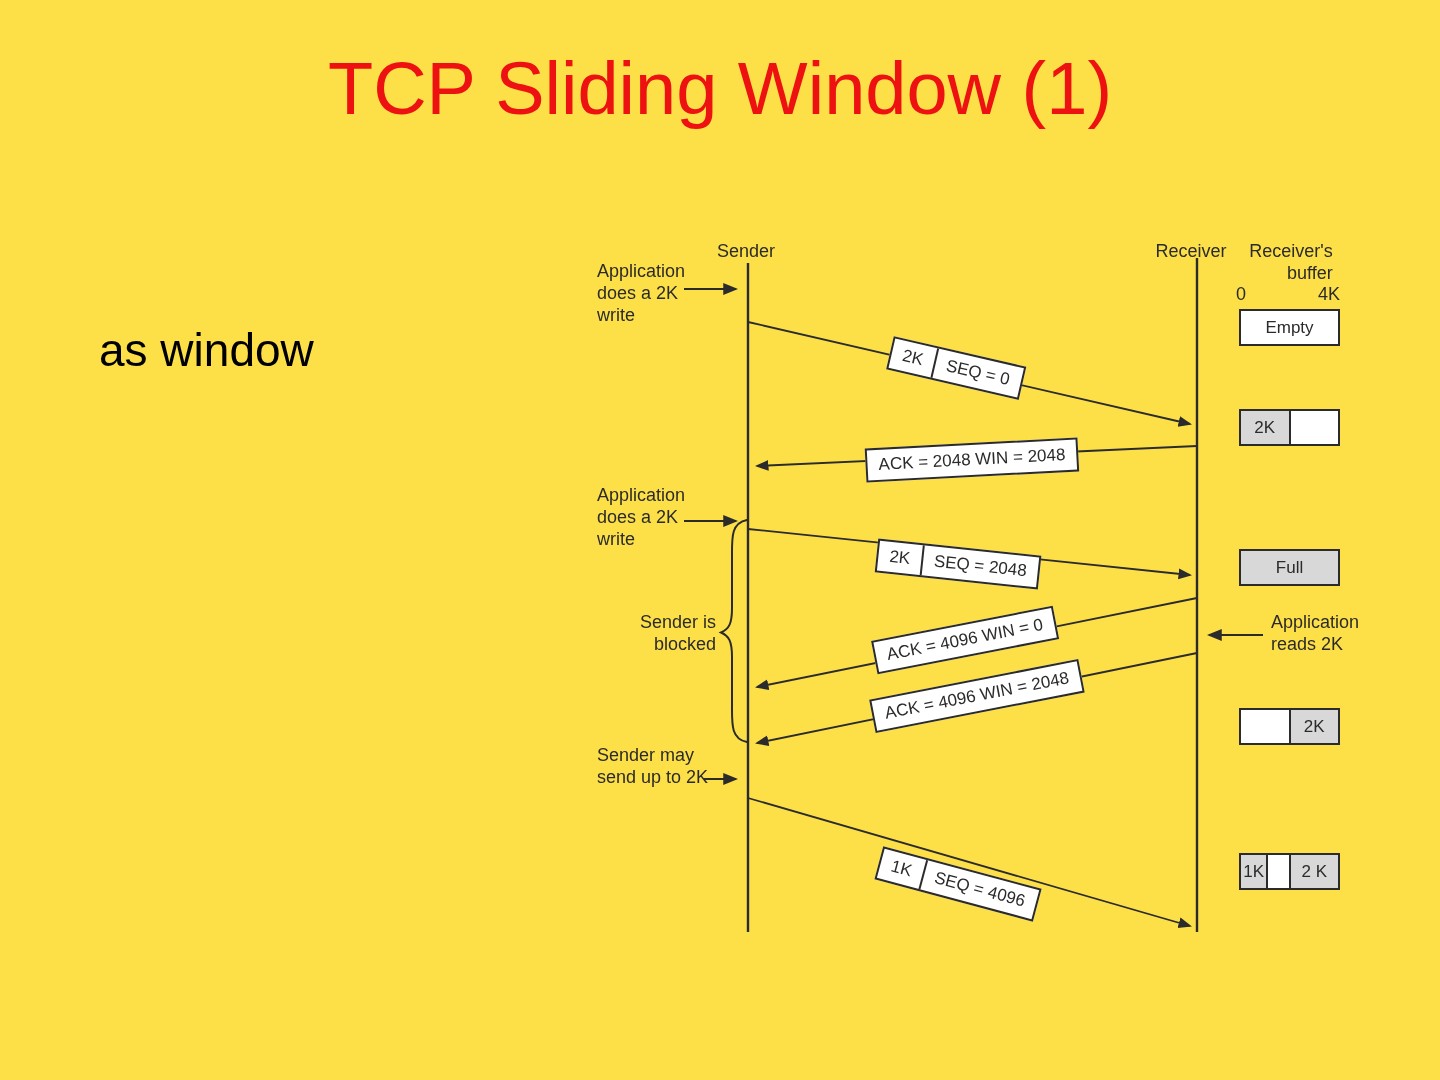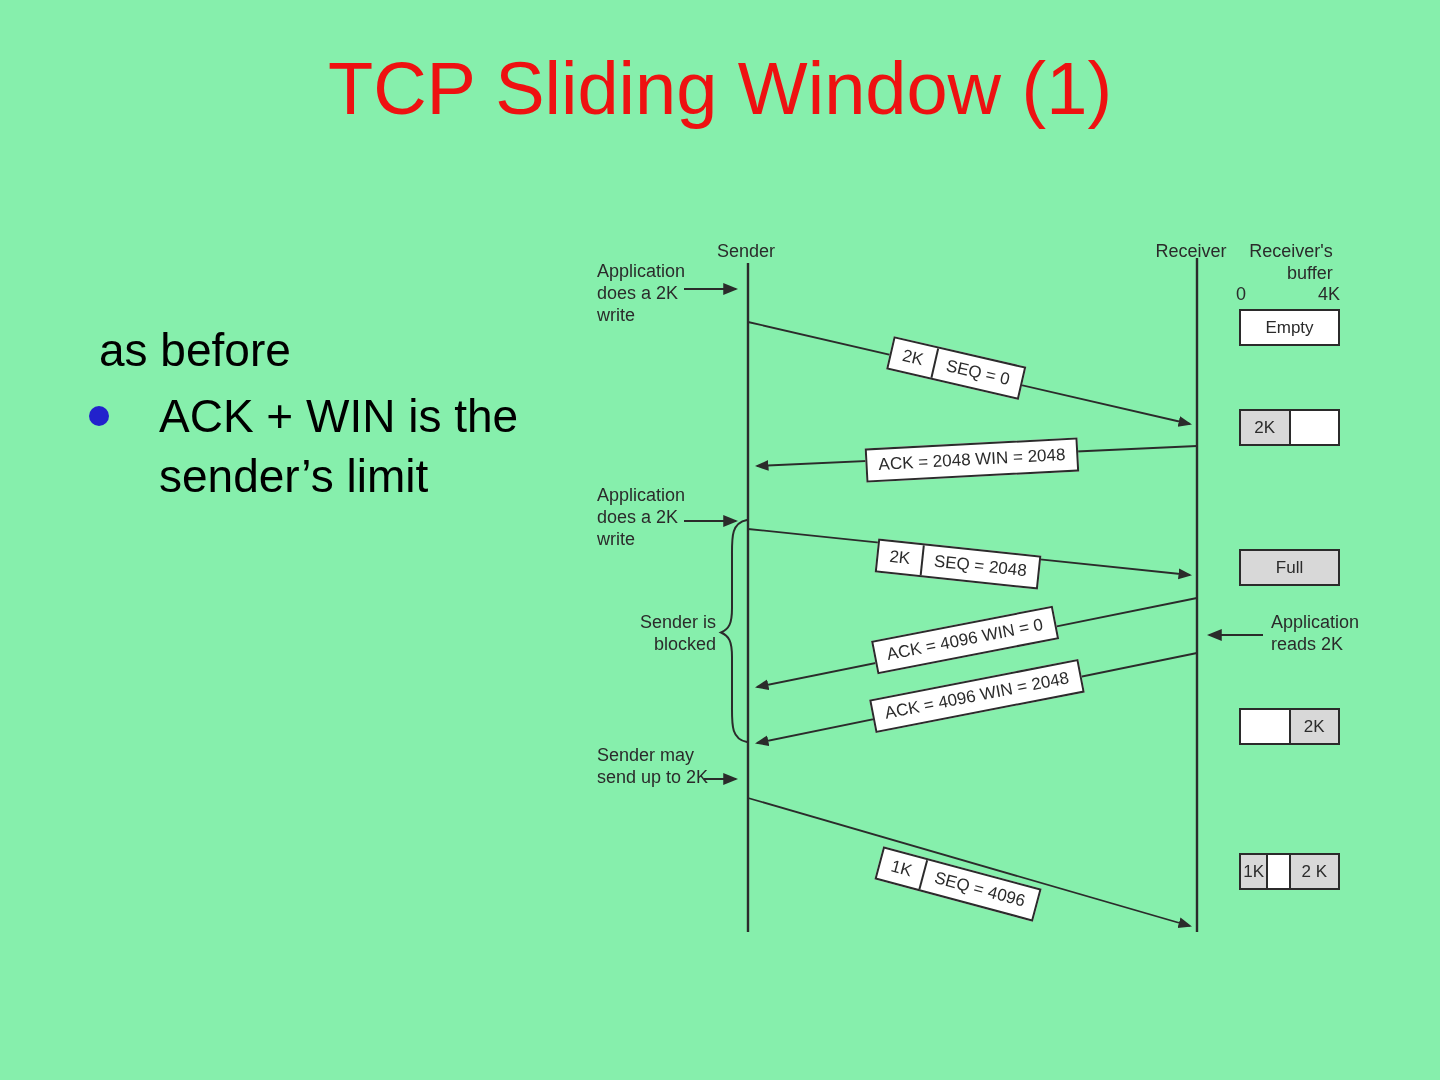--- a/index.html
+++ b/index.html
@@ -1,17 +1,17 @@
 <!DOCTYPE html>
 <html><head>
 <meta charset="utf-8">
 <style>
   html,body{margin:0;padding:0;background:#fff;}
   .slide{
-    position:relative;width:1440px;height:1080px;background:#86efac;
+    position:relative;width:1440px;height:1080px;background:#fde047;
     font-family:"Liberation Sans",sans-serif;overflow:hidden;color:#000;
   }
   
   .title{
     position:absolute;left:0;top:46px;width:100%;margin:0;
     text-align:center;font-size:74px;font-weight:400;letter-spacing:0;
     color:#ee1111;white-space:nowrap;
   }
   
   .body-text{position:absolute;left:85px;top:320px;font-size:46px;line-height:60px;color:#000;}
@@ -54,28 +54,21 @@
   }
 </style>
 </head>
 <body>
 
 <div class="slide">
 
   <h1 class="title">TCP Sliding Window (1)</h1>
 
   <div class="body-text">
-    <div class="pline indent">as before</div>
-    <div class="bullet-row">
-      <span class="bullet-dot"></span>
-      <div class="bullet-lines">
-        <div>ACK + WIN is the</div>
-        <div>sender’s limit</div>
-      </div>
-    </div>
+    <div class="pline indent">as window</div>
   </div>
 
   <svg class="diagram-svg" viewBox="0 0 1440 1080">
     <defs>
       <marker id="arr" viewBox="0 0 10 10" refX="8.5" refY="5" markerWidth="7.5" markerHeight="7.5" orient="auto-start-reverse">
         <path d="M0,1 L10,5 L0,9 z" fill="#2b2b2b"></path>
       </marker>
     </defs>
 
     <path d="M748 263 V 932" stroke="#2b2b2b" stroke-width="2.4" fill="none"></path>

